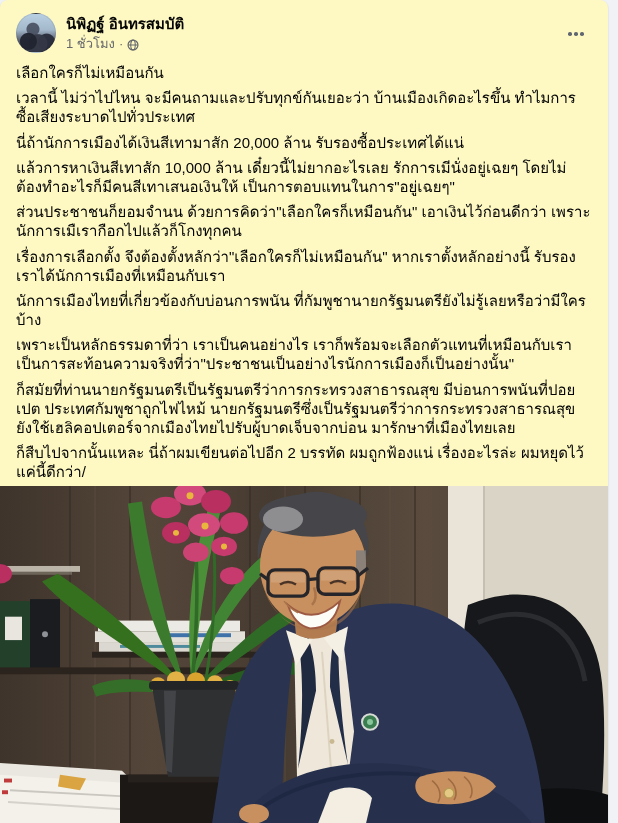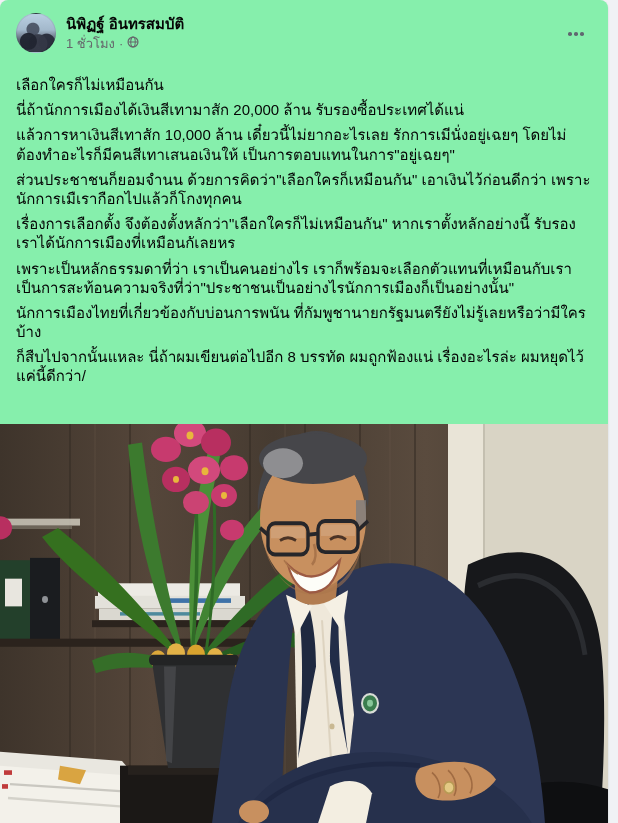--- a/index.html
+++ b/index.html
@@ -5,26 +5,25 @@
   * { margin:0; padding:0; box-sizing:border-box; }
   html,body { width:618px; height:823px; overflow:hidden; }
   body {
     background:#f0f2f5;
     font-family:"Liberation Sans","DejaVu Sans",sans-serif;
     color:#050505;
   }
   .post-card {
     position:relative;
     width:608px; height:823px;
-    background:#86efac;
+    background:#fef9c3;
     border-radius:8px 8px 0 0;
     box-shadow:0 1px 2px rgba(0,0,0,.15);
     display:flex; flex-direction:column;
     overflow:hidden;
-    gap:12px;
   }
   .post-header {
     display:flex; align-items:center; gap:10px;
     padding:13px 16px 6px 16px;
     flex:0 0 auto;
   }
   .avatar {
     width:40px; height:40px; border-radius:50%;
     flex:0 0 auto; cursor:pointer;
     background:
@@ -34,36 +33,36 @@
       radial-gradient(circle at 42% 40%, rgba(70,78,95,.9) 0 6px, transparent 7px),
       linear-gradient(180deg,#b9cfe2 0%,#a3b8cb 42%,#5d6575 68%,#323845 100%);
     border:1px solid rgba(0,0,0,.08);
   }
   .header-meta { display:flex; flex-direction:column; gap:2px; }
   .author-name {
     font-size:15px; font-weight:bold; color:#050505; line-height:1.25;
     cursor:pointer;
   }
   .meta-row {
-    display:flex; align-items:flex-start; gap:4px;
+    display:flex; align-items:flex-end; gap:4px;
     font-size:13px; color:#65676b; line-height:1.2;
   }
   .meta-row .sep { color:#65676b; }
   .globe { display:inline-block; width:12px; height:12px; }
   .more-btn {
     position:absolute; top:20px; right:14px;
     width:36px; height:28px;
     display:flex; align-items:center; justify-content:center; gap:2.5px;
     background:transparent; border:none; border-radius:50%; cursor:pointer;
   }
   .more-btn .dot {
     width:3.6px; height:3.6px; border-radius:50%; background:#606770;
   }
   .post-text {
-    padding:4px 16px 22px 16px;
+    padding:4px 16px 0 16px;
     font-size:15px; line-height:1.28; color:#050505;
     flex:0 0 auto;
   }
   .post-text p { margin:0 0 6px 0; }
   .post-text p:last-child { margin-bottom:4px; }
   .post-photo {
     flex:1 1 auto; min-height:0;
     overflow:hidden; cursor:pointer;
     line-height:0;
   }
@@ -93,27 +92,29 @@
   </div>
 
   <button class="more-btn" aria-label="more options">
     <span class="dot"></span>
     <span class="dot"></span>
     <span class="dot"></span>
   </button>
 
   <div class="post-text">
     <p>เลือกใครก็ไม่เหมือนกัน</p>
+    <p>เวลานี้ ไม่ว่าไปไหน จะมีคนถามและปรับทุกข์กันเยอะว่า บ้านเมืองเกิดอะไรขึ้น ทำไมการซื้อเสียงระบาดไปทั่วประเทศ</p>
     <p>นี่ถ้านักการเมืองได้เงินสีเทามาสัก 20,000 ล้าน รับรองซื้อประเทศได้แน่</p>
     <p>แล้วการหาเงินสีเทาสัก 10,000 ล้าน เดี๋ยวนี้ไม่ยากอะไรเลย รักการเมีนั่งอยู่เฉยๆ โดยไม่ต้องทำอะไรก็มีคนสีเทาเสนอเงินให้ เป็นการตอบแทนในการ"อยู่เฉยๆ"</p>
     <p>ส่วนประชาชนก็ยอมจำนน ด้วยการคิดว่า"เลือกใครก็เหมือนกัน" เอาเงินไว้ก่อนดีกว่า เพราะนักการเมืเรากือกไปแล้วก็โกงทุกคน</p>
-    <p>เรื่องการเลือกตั้ง จึงต้องตั้งหลักว่า"เลือกใครก็ไม่เหมือนกัน" หากเราตั้งหลักอย่างนี้ รับรองเราได้นักการเมืองที่เหมือนกัเลยหร</p>
+    <p>เรื่องการเลือกตั้ง จึงต้องตั้งหลักว่า"เลือกใครก็ไม่เหมือนกัน" หากเราตั้งหลักอย่างนี้ รับรองเราได้นักการเมืองที่เหมือนกับเรา</p>
+    <p>นักการเมืองไทยที่เกี่ยวข้องกับบ่อนการพนัน ที่กัมพูชานายกรัฐมนตรียังไม่รู้เลยหรือว่ามีใครบ้าง</p>
     <p>เพราะเป็นหลักธรรมดาที่ว่า เราเป็นคนอย่างไร เราก็พร้อมจะเลือกตัวแทนที่เหมือนกับเรา เป็นการสะท้อนความจริงที่ว่า"ประชาชนเป็นอย่างไรนักการเมืองก็เป็นอย่างนั้น"</p>
-    <p>นักการเมืองไทยที่เกี่ยวข้องกับบ่อนการพนัน ที่กัมพูชานายกรัฐมนตรียังไม่รู้เลยหรือว่ามีใครบ้าง</p>
-    <p>ก็สืบไปจากนั้นแหละ นี่ถ้าผมเขียนต่อไปอีก 8 บรรทัด ผมถูกฟ้องแน่ เรื่องอะไรล่ะ ผมหยุดไว้แค่นี้ดีกว่า/</p>
+    <p>ก็สมัยที่ท่านนายกรัฐมนตรีเป็นรัฐมนตรีว่าการกระทรวงสาธารณสุข มีบ่อนการพนันที่ปอยเปต ประเทศกัมพูชาถูกไฟไหม้ นายกรัฐมนตรีซึ่งเป็นรัฐมนตรีว่าการกระทรวงสาธารณสุข ยังใช้เฮลิคอปเตอร์จากเมืองไทยไปรับผู้บาดเจ็บจากบ่อน มารักษาที่เมืองไทยเลย</p>
+    <p>ก็สืบไปจากนั้นแหละ นี่ถ้าผมเขียนต่อไปอีก 2 บรรทัด ผมถูกฟ้องแน่ เรื่องอะไรล่ะ ผมหยุดไว้แค่นี้ดีกว่า/</p>
   </div>
 
   <div class="post-photo">
     <svg viewBox="0 0 608 346" preserveAspectRatio="none">
 
       <defs>
         <linearGradient id="wood" x1="0" y1="0" x2="1" y2="0">
           <stop offset="0" stop-color="#3e342b"></stop>
           <stop offset="0.25" stop-color="#55463a"></stop>
           <stop offset="0.45" stop-color="#463b31"></stop>

